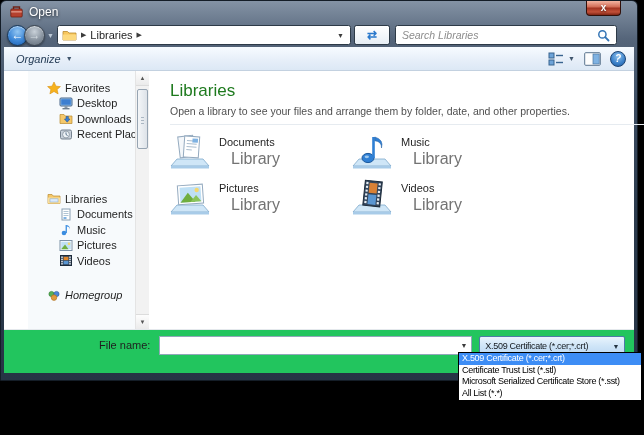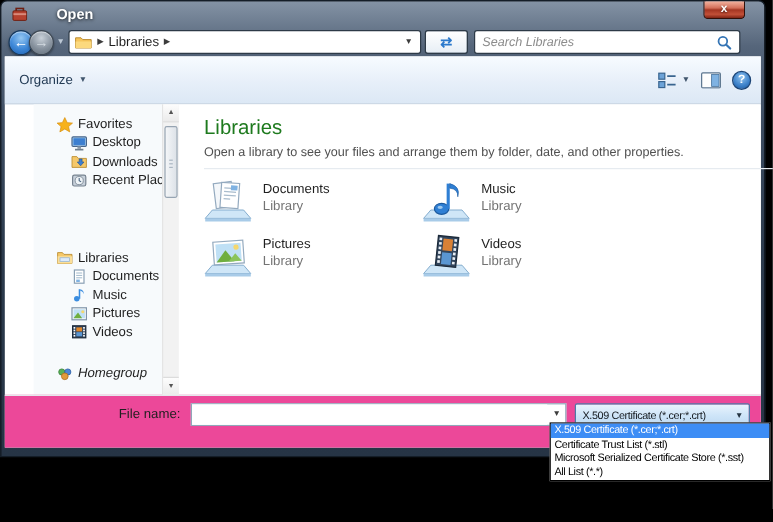--- a/index.html
+++ b/index.html
@@ -15,21 +15,21 @@
   
   .window {
     position:absolute; left:0; top:0; width:638px; height:381px;
     background:linear-gradient(180deg,#8493a5 0%,#55657a 10%,#3c4c61 28%,#2c3b4d 55%,#263445 100%);
     border:1px solid #141d27;
     border-radius:6px 6px 0 0;
   }
 
   
   .titlebar { position:absolute; left:0; top:0; right:0; height:22px; display:flex; align-items:center; padding-left:9px; }
-  .title-text { color:#fff; font-size:12px; margin-left:24px; text-shadow:0 1px 3px rgba(0,0,0,.8);font-weight:bold; }
+  .title-text { color:#fff; font-size:12px; margin-left:6px; text-shadow:0 1px 3px rgba(0,0,0,.8); }
   .close-btn {
     position:absolute; right:16px; top:0; width:35px; height:15px;
     background:linear-gradient(180deg,#f4b5a2 0%,#d4705a 40%,#a63а24 50%,#b04630 55%,#8f2d1b 100%);
     background:linear-gradient(180deg,#f4b5a2 0%,#d4705a 40%,#a43522 52%,#c25038 78%,#7e2314 100%);
     border:1px solid #30100a; border-top:none; border-radius:0 0 4px 4px;
     color:#fff; font-size:10px; font-weight:bold; line-height:13px; text-align:center;
     text-shadow:0 1px 2px rgba(0,0,0,.6);
   }
 
   
@@ -49,22 +49,22 @@
     display:flex; align-items:center; justify-content:center; }
   .searchbox { width:222px; height:20px; margin-left:5px; background:#fff; border:1px solid #2d3a47; border-radius:2.5px;
     display:flex; align-items:center; padding:0 6px;gap:43px; }
   .search-input { flex:1; border:none; outline:none; background:transparent; font-family:inherit;
     font-size:10.5px; color:#1f1f1f; min-width:0; }
   .search-input::placeholder { color:#8c8c8c; font-style:italic; }
 
   
   .client { position:absolute; left:3px; right:3px; top:46px; bottom:7px; background:#fff; display:flex; flex-direction:column; }
 
-  .toolbar { height:40px; flex:none; background:linear-gradient(180deg,#f7fbff 0%,#e7eff9 55%,#dce8f5 100%);
-    border-bottom:1px solid #c3d1e0; display:flex; align-items:center; padding:0 8px; }
+  .toolbar { height:24px; flex:none; background:linear-gradient(180deg,#f7fbff 0%,#e7eff9 55%,#dce8f5 100%);
+    border-bottom:1px solid #c3d1e0; display:flex; align-items:center; padding:0 8px;font-style:italic; }
   .organize { display:flex; align-items:center; gap:5px; font-size:11px; color:#233b55; padding:2px 4px; }
   .tb-caret { font-size:7px; color:#41566d; }
   .tb-right { margin-left:auto; display:flex; align-items:center; gap:9px; }
   .views-btn { display:flex; align-items:center; gap:4px; }
   .help-btn { width:16px; height:16px; border-radius:50%;
     background:radial-gradient(circle at 50% 32%, #8fc3ef 0%, #3a7fc8 60%, #1d5596 100%);
     border:1px solid #1c4475; color:#fff; font-size:10px; font-weight:bold; line-height:14px; text-align:center; }
 
   .content { flex:1; display:flex; min-height:0; }
 
@@ -89,24 +89,24 @@
 
   
   .main { flex:1; background:#fff; padding:10px 0 0 21px; min-width:0; }
   .main-header { font-size:17px; font-weight:normal; color:#1e7a1e; }
   .main-sub { font-size:10.5px; color:#4f4f4f; margin-top:4px; }
   .divider { width:481px; border-top:1px solid #e6ebf0; margin-top:7px; }
   .grid { margin-top:7px; display:grid; grid-template-columns:182px 182px; grid-auto-rows:46px; }
   .lib-item { display:flex; gap:9px; align-items:flex-start; }
   .lib-text { padding-top:4px; }
   .lib-name { font-size:11px; color:#1f1f1f; }
-  .lib-type { font-size:11px; color:#737373; margin-top:2px; }
-
-  
-  .footer { height:44px; flex:none; background:#ec4899; border-top:1px solid #e4e8ec;
+  .lib-type { font-size:16px; color:#737373; margin-top:2px;margin-left:12px; }
+
+  
+  .footer { height:44px; flex:none; background:#22c55e; border-top:1px solid #e4e8ec;
     display:flex; align-items:flex-start; padding:6px 0 0 95px; }
   .fn-label { font-size:11px; color:#1f1f1f; line-height:19px; margin-right:9px; }
   .fn-combo { width:313px; height:19px; background:#fff; border:1px solid #90a7b9; display:flex; align-items:stretch; }
   .fn-input { flex:1; border:none; outline:none; font-family:inherit; font-size:11px; padding:0 4px; min-width:0; }
   .fn-arrow { width:15px; display:flex; align-items:center; justify-content:center; font-size:7px; color:#3c3c3c; }
   .ft-combo { width:146px; height:20px; margin-left:7px; border:1px solid #4d7ba7; border-radius:2px;
     background:linear-gradient(180deg,#e9f4fd 0%,#cfe5f8 50%,#bdd9f2 100%);
     display:flex; align-items:center; padding:0 5px; }
   .ft-text { flex:1; font-size:9px; letter-spacing:-0.3px; color:#14191e; white-space:nowrap; overflow:hidden; }
   .ft-arrow { font-size:7px; color:#243442; margin-left:3px; }

